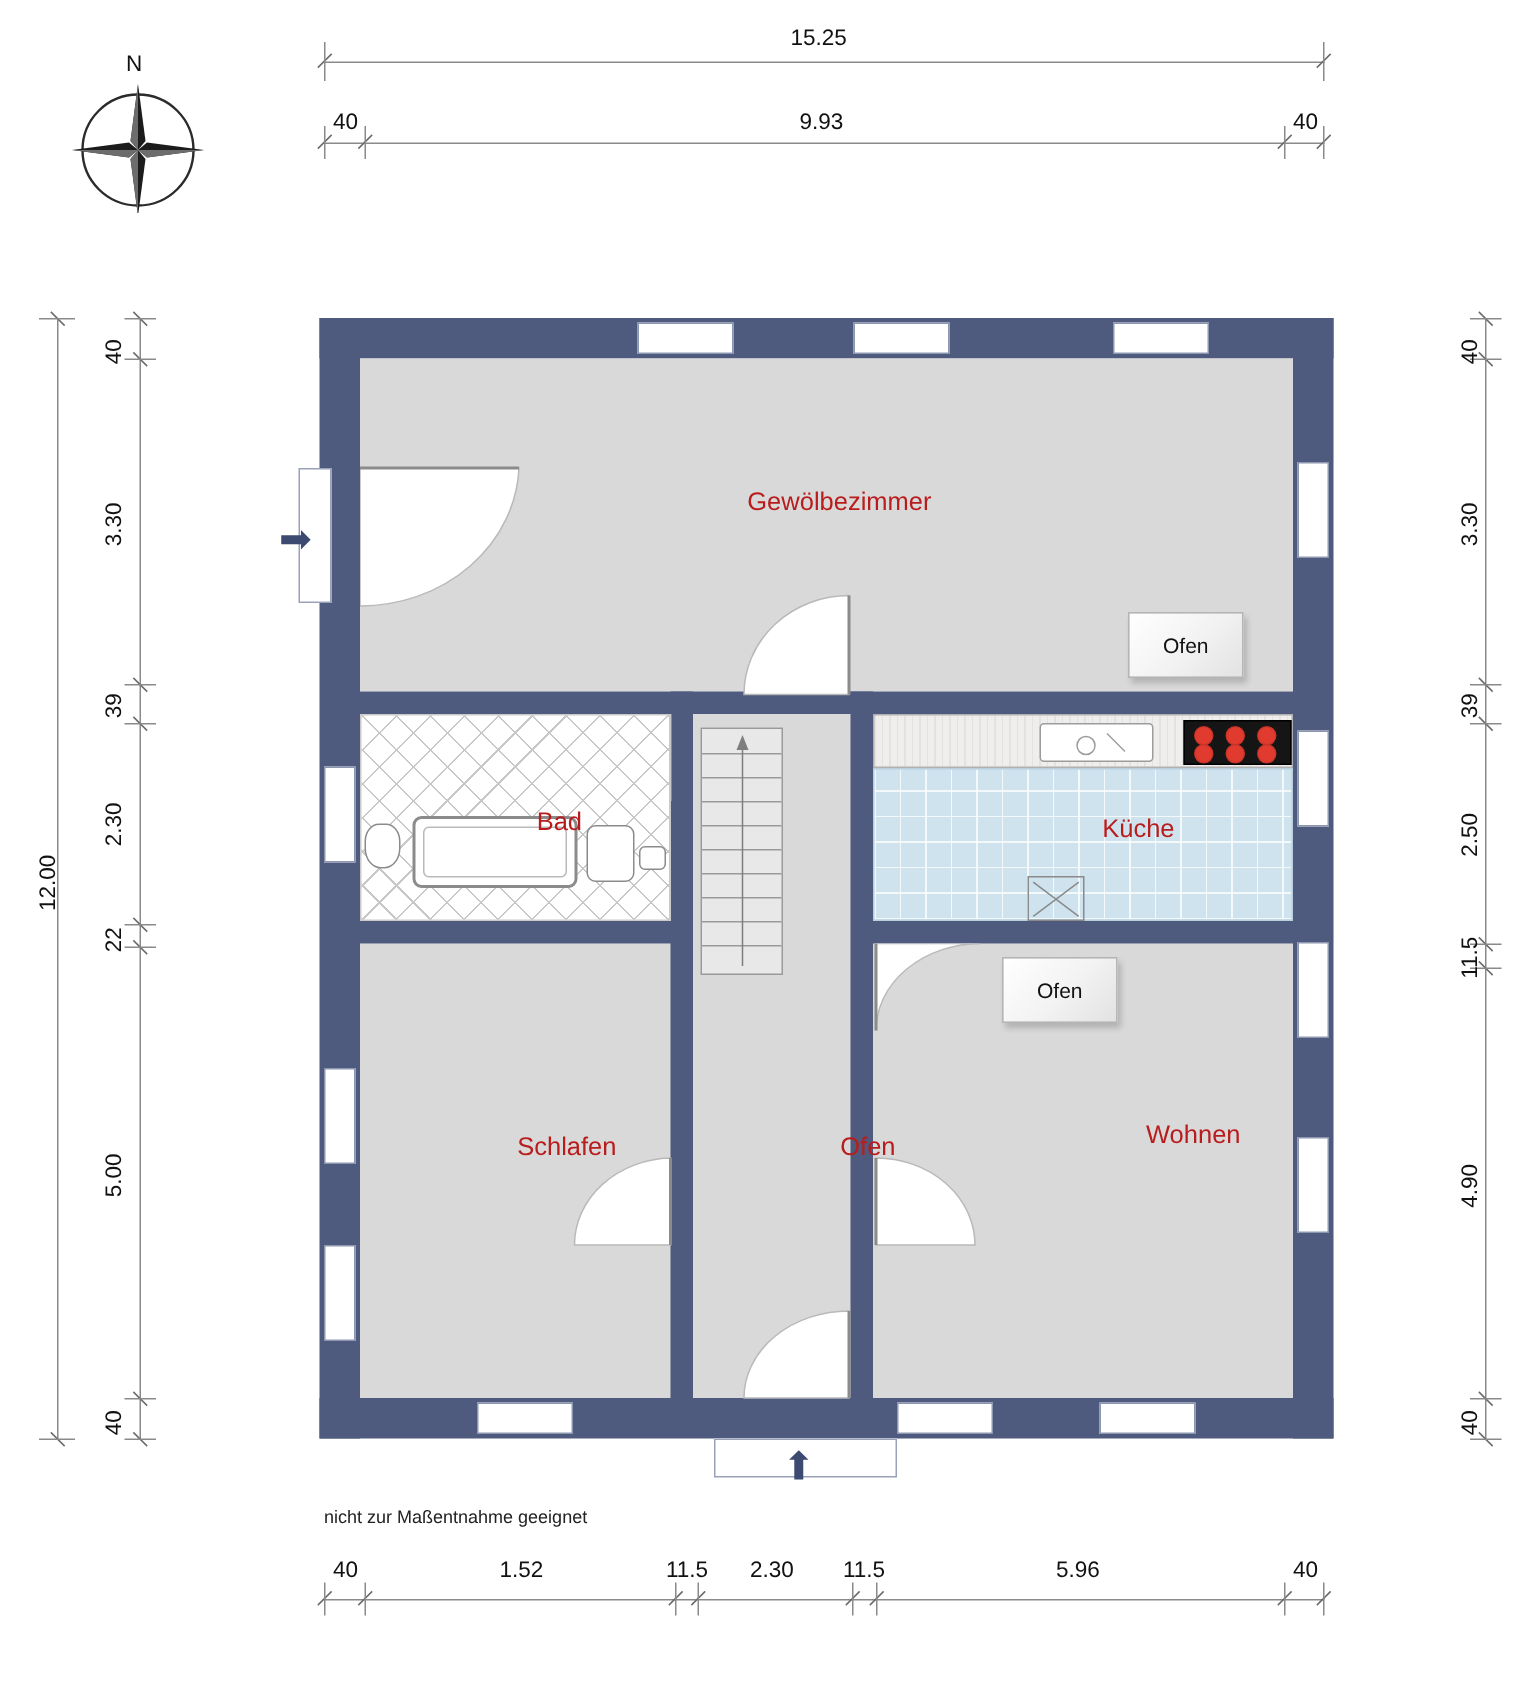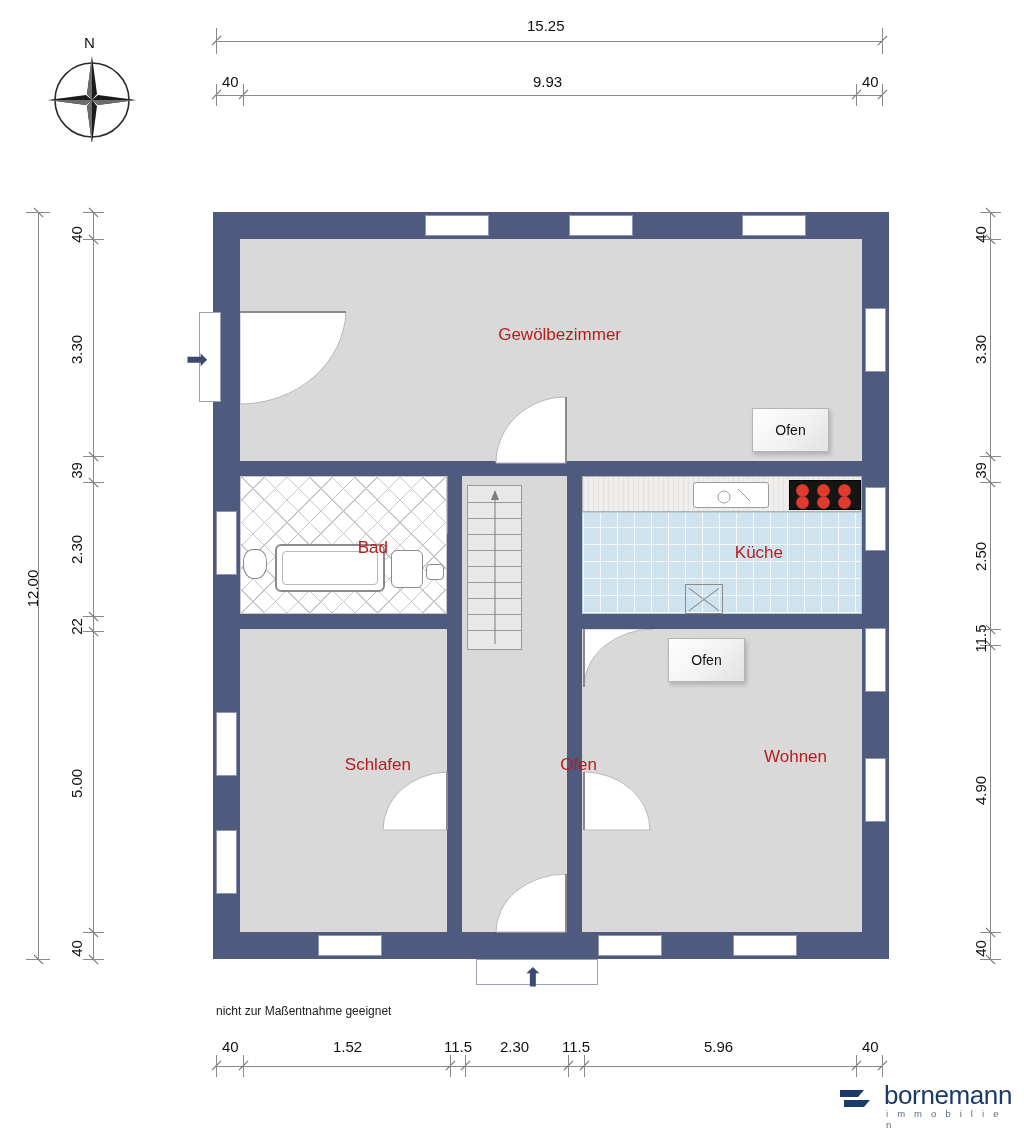--- a/index.html
+++ b/index.html
@@ -496,22 +496,14 @@
     <div class="room-label" style="left:268px; top:113px; width:140px;">Gewölbezimmer</div>
     <div class="room-label" style="left:65px; top:326px; width:110px;">Bad</div>
     <div class="room-label" style="left:450px; top:331px; width:120px;">Küche</div>
     <div class="room-label" style="left:48px; top:543px; width:150px;">Schlafen</div>
     <div class="room-label" style="left:234px; top:543px; width:150px;">Ofen</div>
     <div class="room-label" style="left:454px; top:535px; width:160px;">Wohnen</div>
 
     <div class="note" style="left:3px; top:760px;margin-top:32px;">nicht zur Maßentnahme geeignet</div>
   </div>
 
-  <div id="logo">
-    <svg width="40" height="32" viewBox="0 0 40 32" style="position:absolute; left:0; top:0;">
-      <polygon points="2,8 26,8 20,15 2,15" fill="#1b3a6b"></polygon>
-      <polygon points="6,18 32,18 26,25 6,25" fill="#1b3a6b"></polygon>
-    </svg>
-    <div class="logo-text">bornemann</div>
-    <div class="logo-sub">i m m o b i l i e n</div>
-  </div>
 
 </div>
 
 </body></html>

